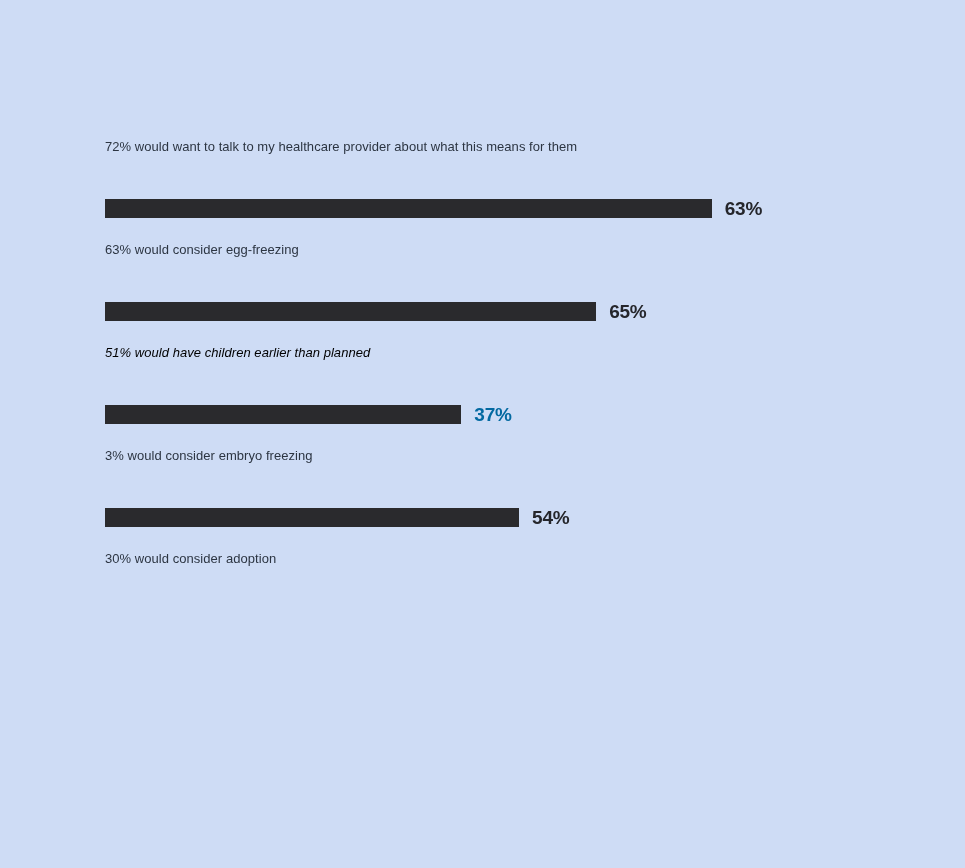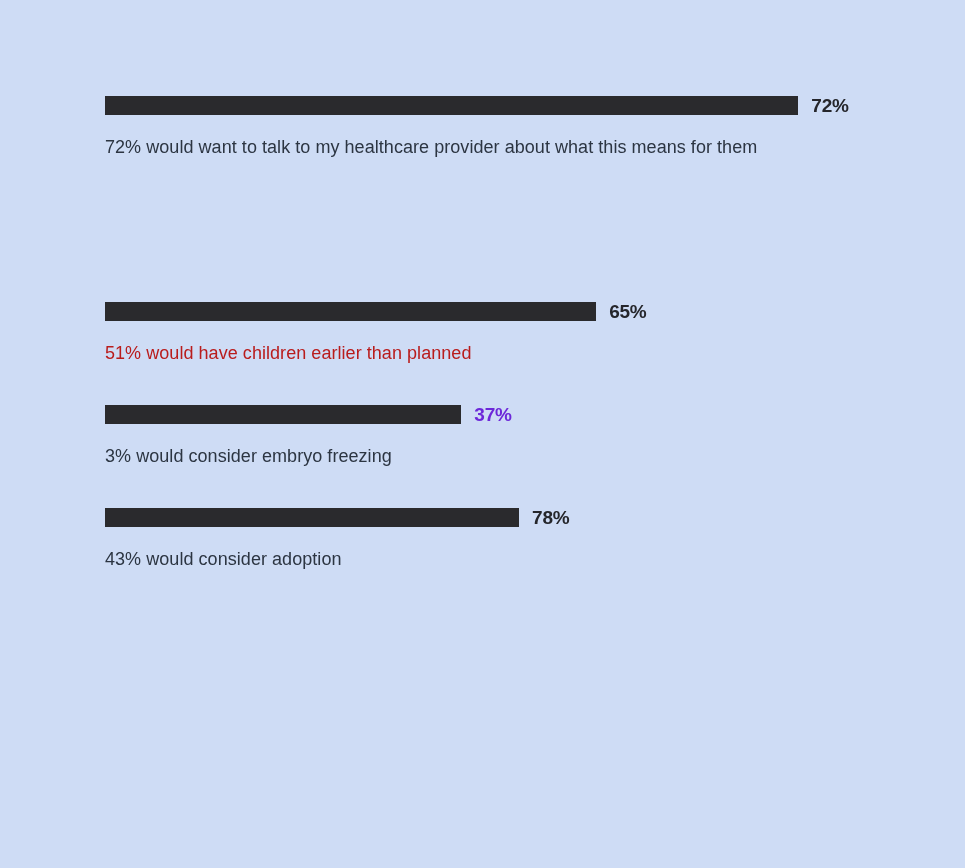--- a/index.html
+++ b/index.html
@@ -47,65 +47,66 @@
     font-weight: bold;
     color: #25262b;
     letter-spacing: -0.2px;
     white-space: nowrap;
     line-height: 19px;
   }
   .row-label {
     position: absolute;
     top: 40px;
     left: 0;
-    font-size: 18px;
+    font-size: 13px;
     color: #2c3542;
     letter-spacing: 0.05px;
     white-space: nowrap;
     line-height: 22px;
   }
 </style>
 </head>
 <body style="background: rgb(206, 220, 245);">
 
 <div id="chart-root" style="background: rgb(206, 220, 245);">
 
   <div class="rows">
 
     <div class="row">
-      <div class="bar-line">
-        <div class="bar" style="width: 693.36px; background: rgb(42, 42, 45);"></div>
-        <div class="bar-value" style="color: rgb(37, 38, 43);">72%</div>
-      </div>
       <div class="row-label" style="color: rgb(44, 53, 66);">72% would want to talk to my healthcare provider about what this means for them</div>
     </div>
 
 
     <div class="row">
+      <div class="bar-line">
+        <div class="bar" style="width: 606.69px; background: rgb(42, 42, 45);"></div>
+        <div class="bar-value" style="color: rgb(37, 38, 43);">63%</div>
+      </div>
+      <div class="row-label" style="color: rgb(44, 53, 66);">63% would consider egg-freezing</div>
     </div>
 
     <div class="row">
       <div class="bar-line">
         <div class="bar" style="width: 491.13px; background: rgb(42, 42, 45);"></div>
         <div class="bar-value" style="color: rgb(37, 38, 43);">65%</div>
       </div>
-      <div class="row-label" style="color: #b91c1c;">51% would have children earlier than planned</div>
+      <div class="row-label" style="color: #000000; font-style: italic;">51% would have children earlier than planned</div>
     </div>
 
     <div class="row">
       <div class="bar-line">
         <div class="bar" style="width: 356.31px; background: rgb(42, 42, 45);"></div>
-        <div class="bar-value" style="color: #6d28d9;">37%</div>
+        <div class="bar-value" style="color: #0369a1;">37%</div>
       </div>
       <div class="row-label" style="color: rgb(44, 53, 66);">3% would consider embryo freezing</div>
     </div>
 
     <div class="row">
       <div class="bar-line">
         <div class="bar" style="width: 414.09px; background: rgb(42, 42, 45);"></div>
-        <div class="bar-value" style="color: rgb(37, 38, 43);">78%</div>
+        <div class="bar-value" style="color: rgb(37, 38, 43);">54%</div>
       </div>
-      <div class="row-label" style="color: rgb(44, 53, 66);">43% would consider adoption</div>
+      <div class="row-label" style="color: rgb(44, 53, 66);">30% would consider adoption</div>
     </div>
 
 
   </div>
 </div>
 
 </body></html>

